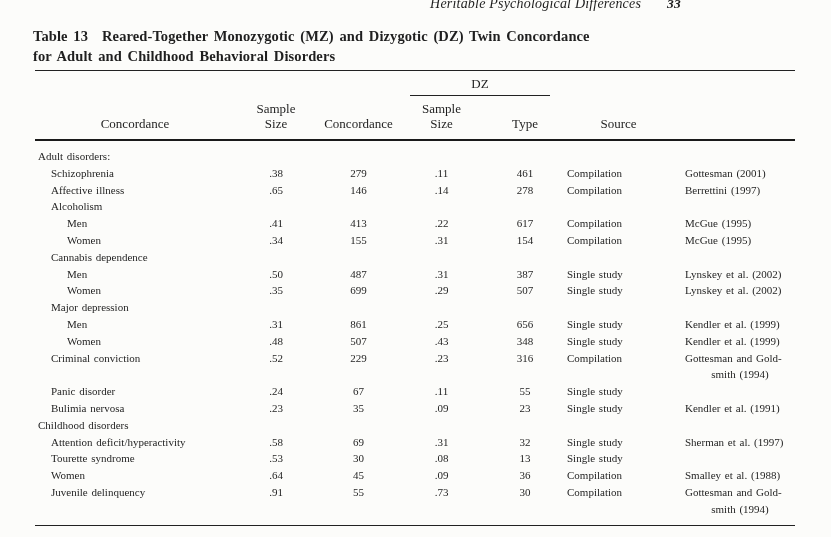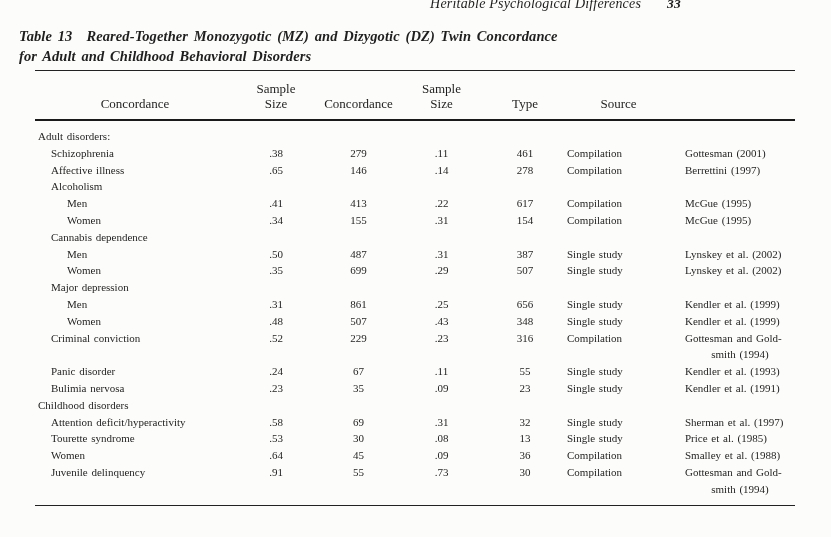--- a/index.html
+++ b/index.html
@@ -13,23 +13,23 @@
   
   .running-head {
     position:absolute; top:-4px; right:38px;
     display:flex; align-items:baseline; gap:26px;
     font-size:14px; font-style:italic; letter-spacing:0.2px;
   }
   .running-head .pnum { font-weight:700; font-size:13.5px; }
 
   
   .caption {
-    position:absolute; left:19px; top:27px; width:760px;
+    position:absolute; left:33px; top:27px; width:760px;
     font-weight:700; font-size:14.5px; line-height:19.5px;
-    word-spacing:2px; letter-spacing:0.1px;font-style:italic;
+    word-spacing:2px; letter-spacing:0.1px;
   }
   .caption .tlabel { margin-right:14px; }
 
   
   .tablewrap { position:absolute; left:35px; top:70px; width:760px; }
   .rule-top { border-top:1.6px solid #222; }
   .rule-mid { border-top:2.8px solid #1a1a1a; }
   .rule-bottom { border-top:1.8px solid #222; }
 
   .grid { display:grid; grid-template-columns:200px 82px 83px 83px 84px 85px 143px; }
@@ -72,20 +72,21 @@
       <span class="tlabel">Table 13</span><span>Reared-Together Monozygotic (MZ) and Dizygotic (DZ) Twin Concordance</span>
     </div>
     <div>for Adult and Childhood Behavioral Disorders</div>
   </div>
 
   <div class="tablewrap">
     <div class="rule-top"></div>
 
     <div class="grid group-row">
       <div></div>
+      <div class="gh gh-dz">DZ</div>
       <div></div>
       <div></div>
     </div>
 
     <div class="grid colhead-row">
       <div class="ch">Concordance</div>
       <div class="ch">
         <div>Sample</div>
         <div>Size</div>
       </div>
@@ -235,21 +236,20 @@
         </div>
       </div>
 
       <div class="grid tr">
         <div class="td dis i1">Panic disorder</div>
         <div class="td num">.24</div>
         <div class="td num">67</div>
         <div class="td num">.11</div>
         <div class="td num">55</div>
         <div class="td typ">Single study</div>
-        <div class="td src">Kendler et al. (1993)</div>
       </div>
 
       <div class="grid tr">
         <div class="td dis i1">Bulimia nervosa</div>
         <div class="td num">.23</div>
         <div class="td num">35</div>
         <div class="td num">.09</div>
         <div class="td num">23</div>
         <div class="td typ">Single study</div>
         <div class="td src">Kendler et al. (1991)</div>
@@ -275,21 +275,20 @@
         <div class="td src">Sherman et al. (1997)</div>
       </div>
 
       <div class="grid tr">
         <div class="td dis i1">Tourette syndrome</div>
         <div class="td num">.53</div>
         <div class="td num">30</div>
         <div class="td num">.08</div>
         <div class="td num">13</div>
         <div class="td typ">Single study</div>
-        <div class="td src">Price et al. (1985)</div>
       </div>
 
       <div class="grid tr">
         <div class="td dis i1">Women</div>
         <div class="td num">.64</div>
         <div class="td num">45</div>
         <div class="td num">.09</div>
         <div class="td num">36</div>
         <div class="td typ">Compilation</div>
         <div class="td src">Smalley et al. (1988)</div>

